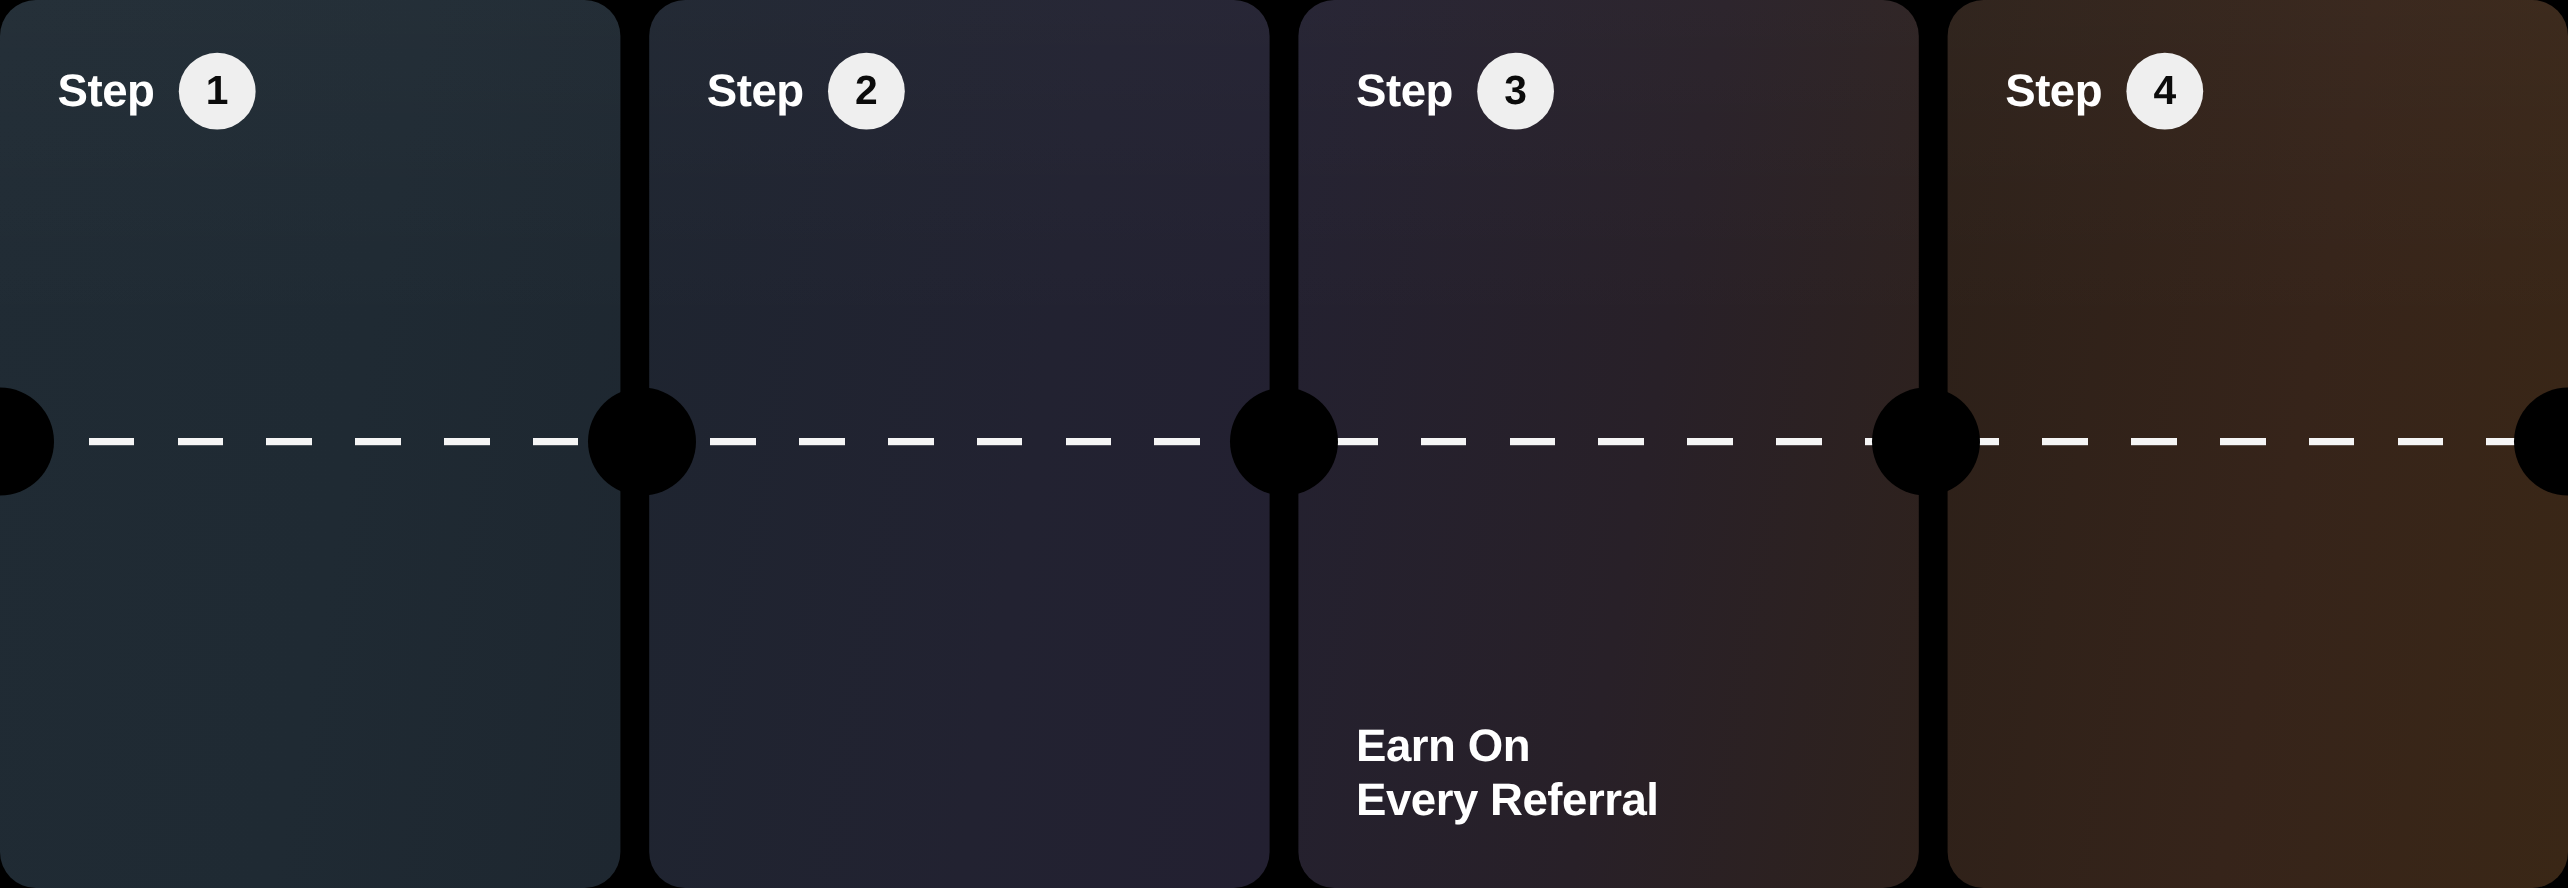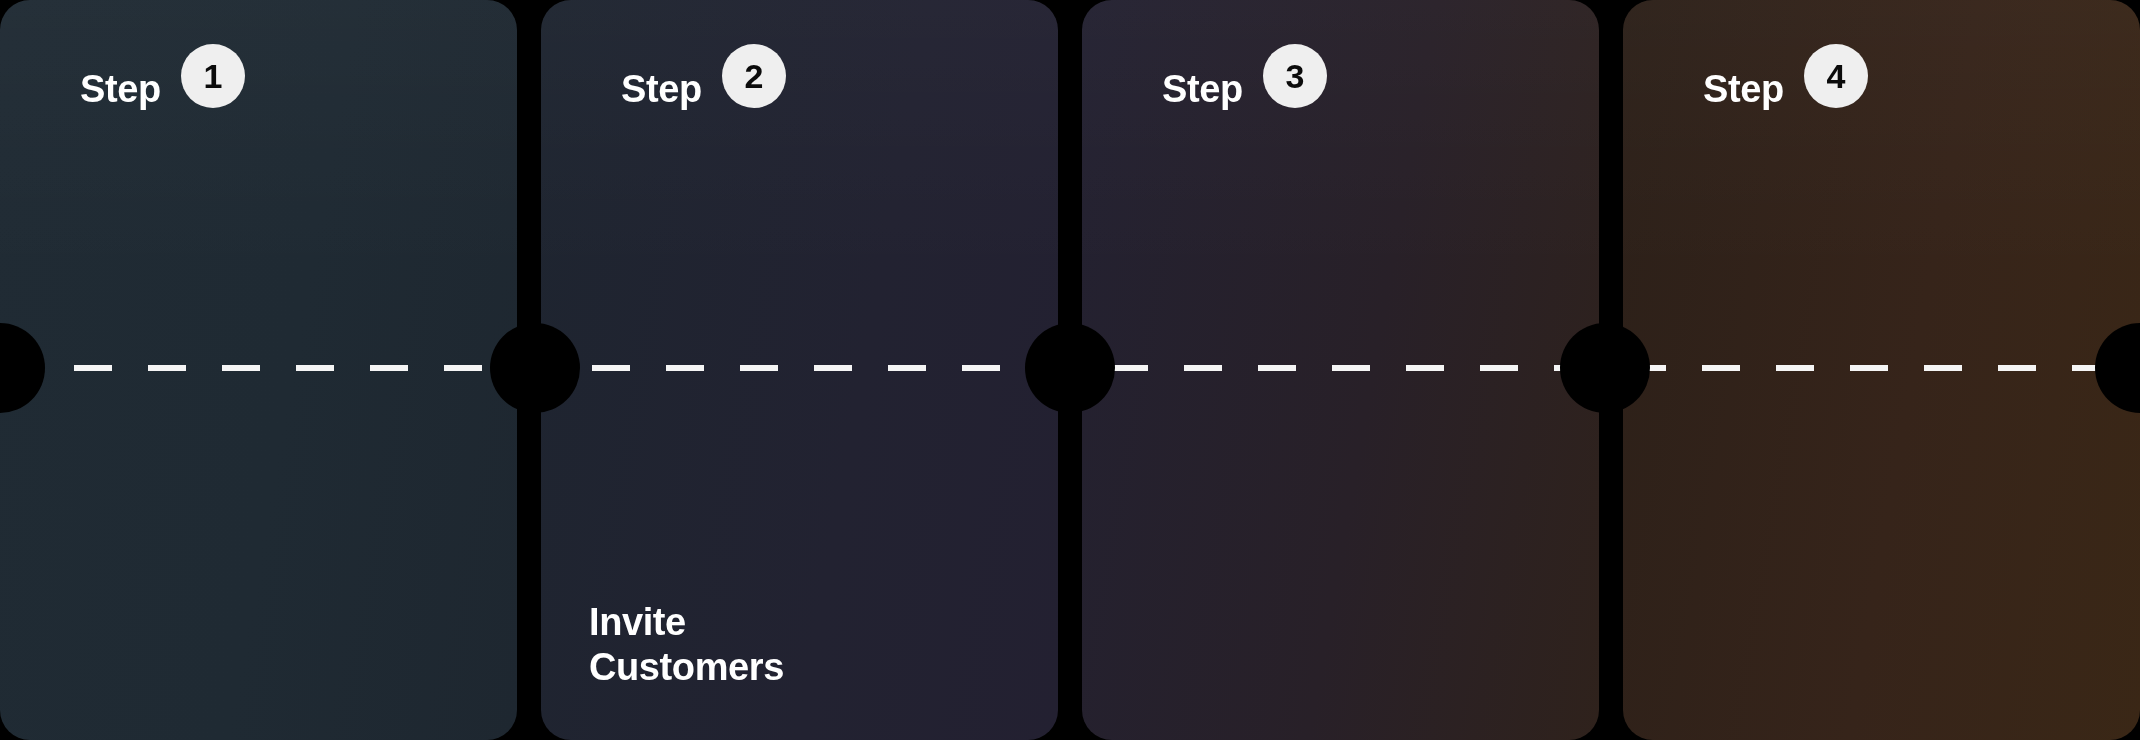--- a/index.html
+++ b/index.html
@@ -59,24 +59,23 @@
     inset: 0;
     background: linear-gradient(180deg, rgba(255,255,255,0.022) 0%, rgba(255,255,255,0.0) 38%);
     pointer-events: none;
   }
 
   
   .step-header {
     position: relative;
     z-index: 2;
     display: flex;
-    align-items: flex-end;
+    align-items: center;
     gap: 20px;
     height: 64px;
-    margin-left: 32px;
   }
 
   .step-word {
     font-size: 38px;
     font-weight: 700;
     letter-spacing: -0.4px;
     color: #ffffff;
     line-height: 1;
   }
 
@@ -164,29 +163,29 @@
         <span class="step-word">Step</span>
         <span class="step-badge">1</span>
       </div>
     </div>
 
     <div class="card card-2">
       <div class="step-header">
         <span class="step-word">Step</span>
         <span class="step-badge">2</span>
       </div>
-      <div class="card-title">Invite
-Customers</div>
     </div>
 
     <div class="card card-3">
       <div class="step-header">
         <span class="step-word">Step</span>
         <span class="step-badge">3</span>
       </div>
+      <div class="card-title">Earn On
+Every Referral</div>
     </div>
 
     <div class="card card-4">
       <div class="step-header">
         <span class="step-word">Step</span>
         <span class="step-badge">4</span>
       </div>
     </div>
 
   </div>

